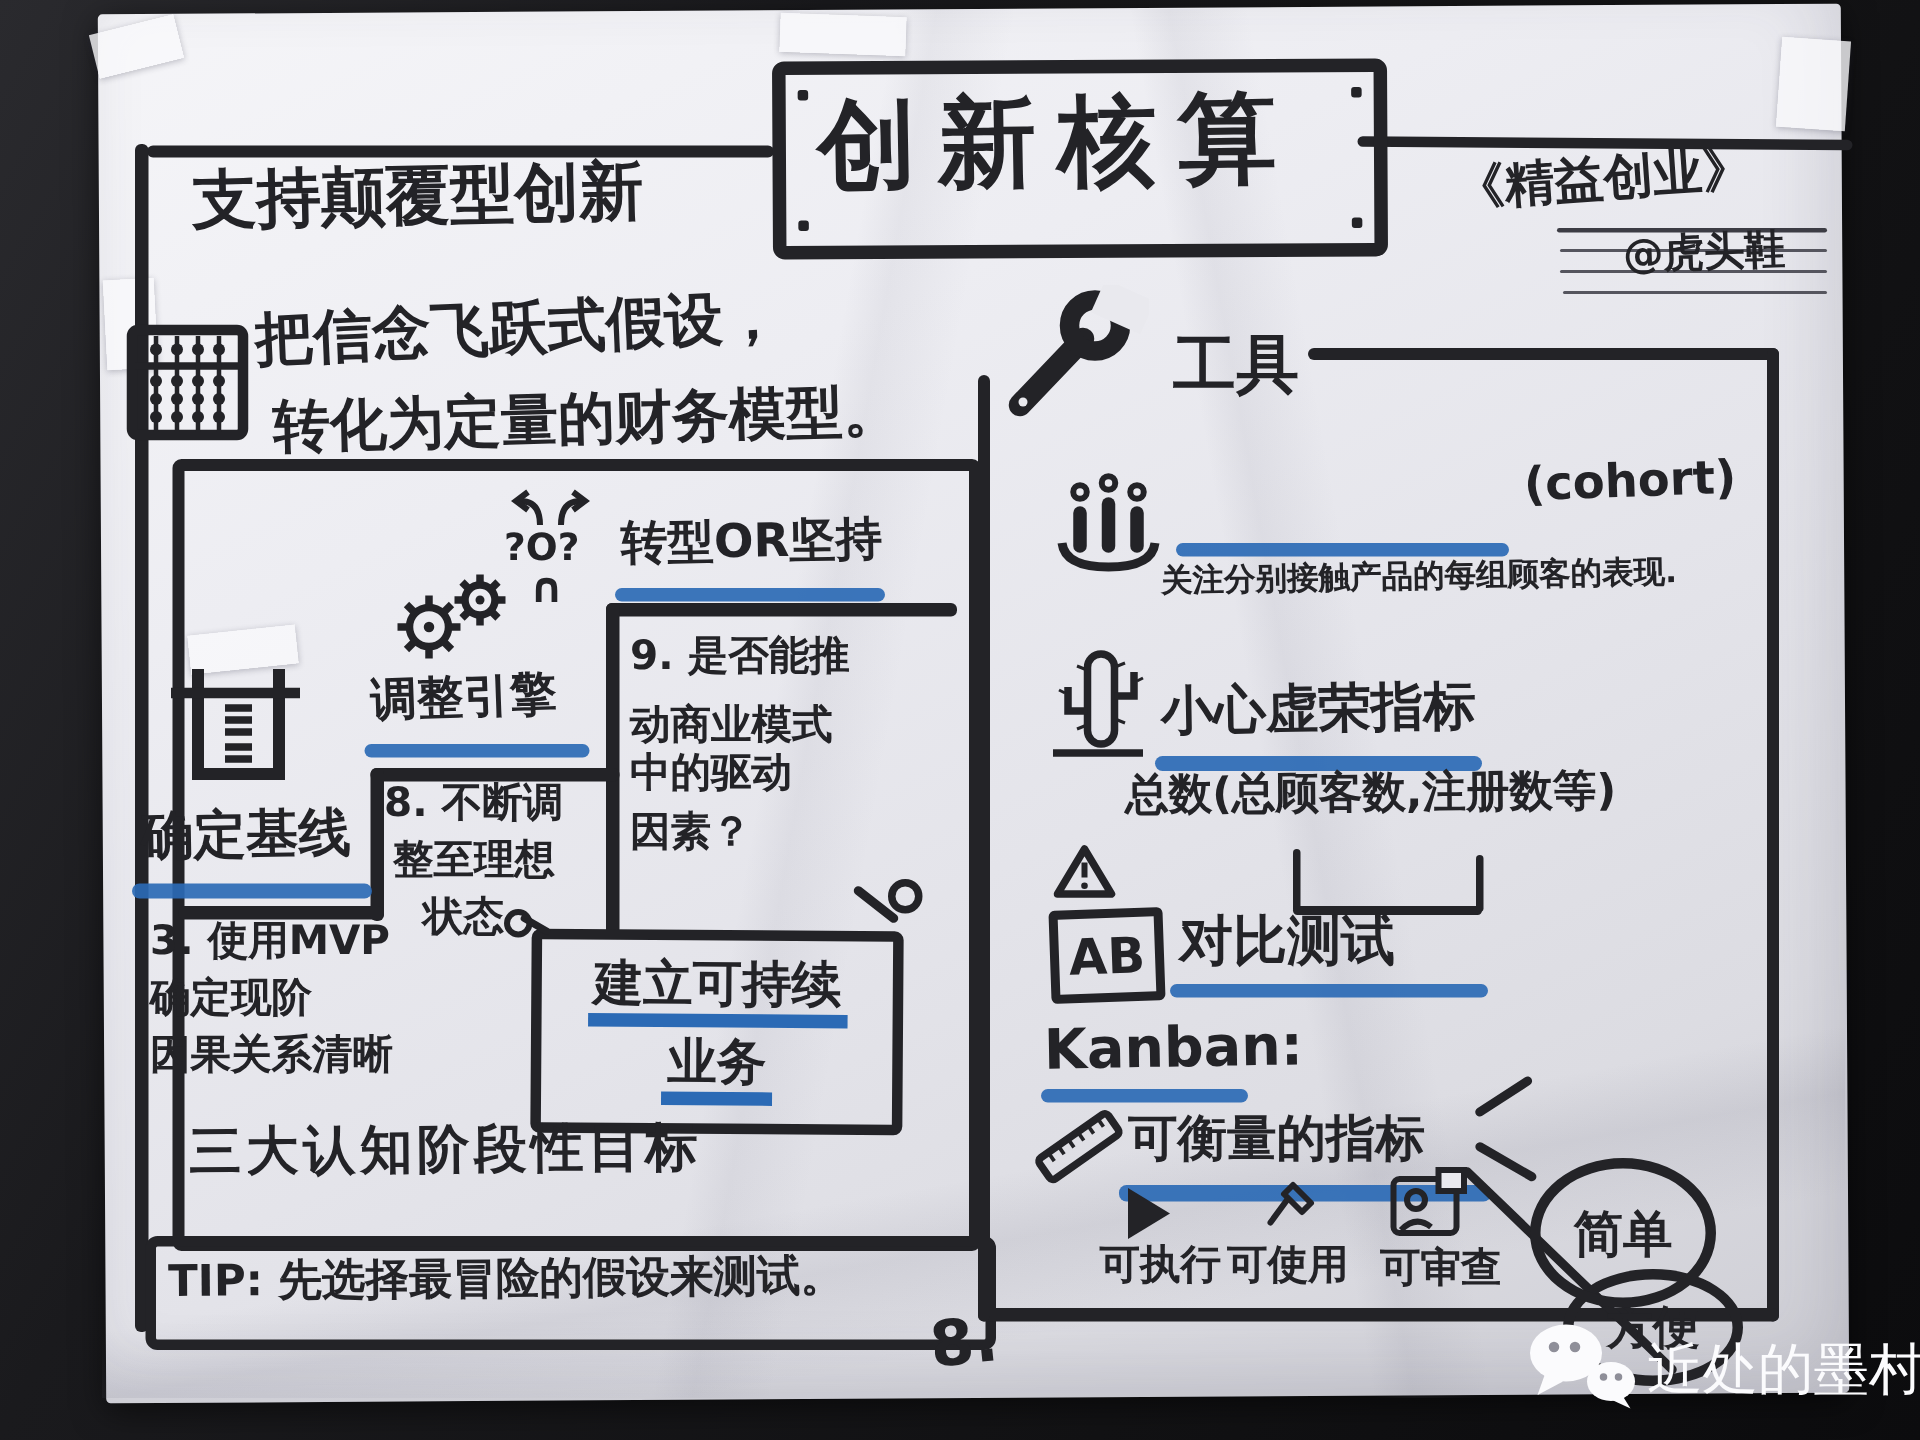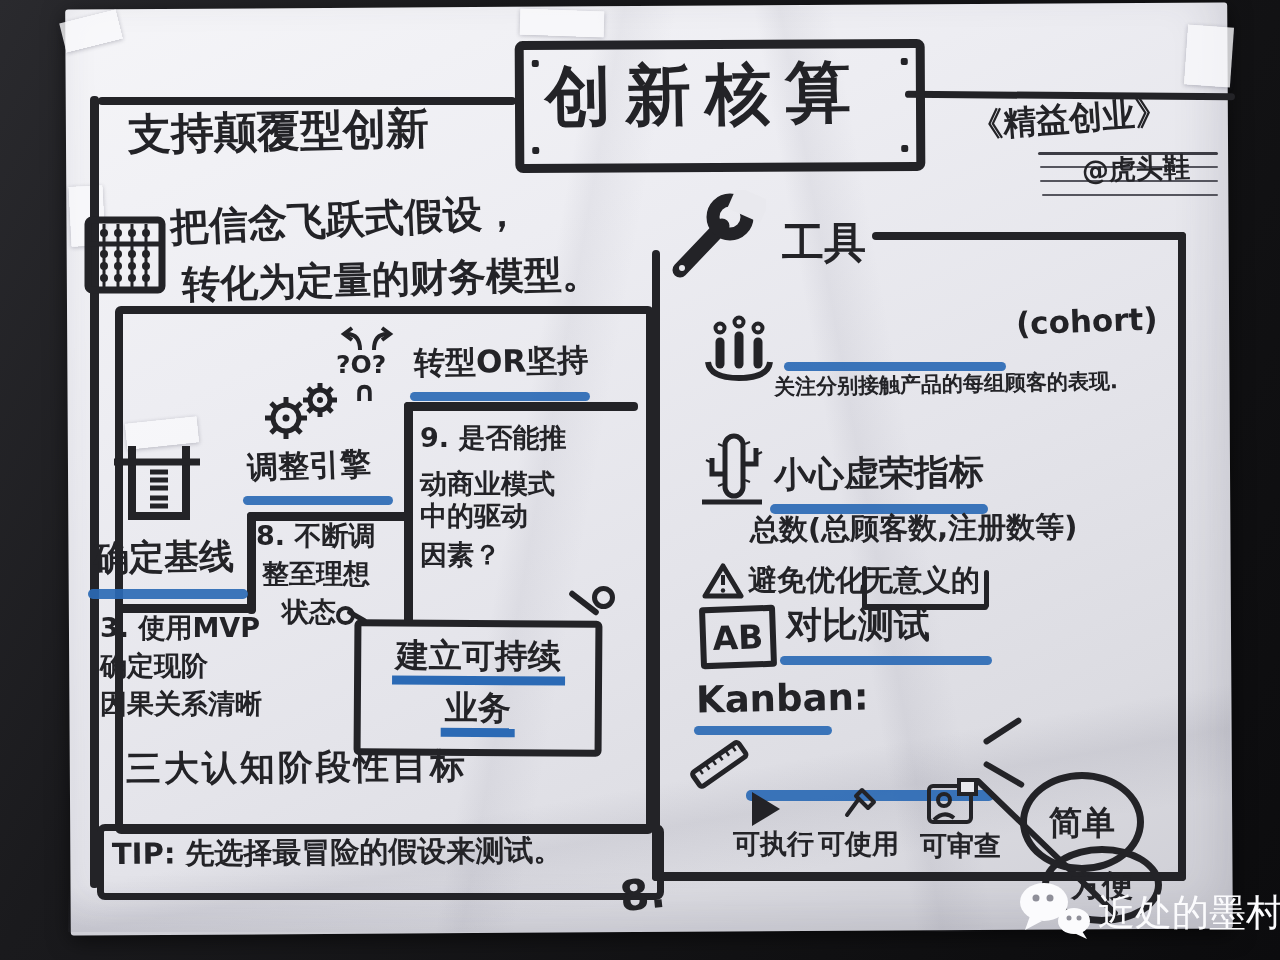--- a/index.html
+++ b/index.html
@@ -251,50 +251,50 @@
   <div class="ub" style="left:770px;top:504px;width:218px;height:10px;"></div>
   <div class="t" style="left:750px;top:514px;font-size:29px;transform:rotate(-.5deg);">总数(总顾客数,注册数等)</div>
 
   <div class="icon" style="left:702px;top:562px;">
     <svg width="42" height="38" viewBox="0 0 42 38">
       <path d="M21 4 L39 34 L3 34 Z" fill="none" stroke="#232327" stroke-width="5" stroke-linejoin="round"></path>
       <line x1="21" y1="13" x2="21" y2="23" stroke="#232327" stroke-width="4"></line>
       <circle cx="21" cy="28.5" r="2.2" fill="#232327"></circle>
     </svg>
   </div>
-  <div class="t" style="left:748px;top:566px;font-size:29px;">避免优化无意义的</div>
   <div class="ln" style="left:862px;top:566px;width:5px;height:42px;"></div>
   <div class="ln" style="left:862px;top:604px;width:126px;height:6px;"></div>
   <div class="ln" style="left:984px;top:570px;width:5px;height:38px;"></div>
 
   <div class="box" style="left:700px;top:606px;width:64px;height:50px;border-width:6px;border-radius:4px;transform:rotate(-2deg);
        display:flex;align-items:center;justify-content:center;">
     <span class="t" style="position:static;font-size:33px;">AB</span>
   </div>
-  <div class="t" style="left:786px;top:610px;font-size:36px;font-family:Liberation Mono, monospace;">对比测试</div>
+  <div class="t" style="left:786px;top:610px;font-size:36px;">对比测试</div>
   <div class="ub" style="left:780px;top:656px;width:212px;"></div>
 
   <div class="t" style="left:696px;top:680px;font-size:37px;transform:rotate(-1deg);">Kanban:</div>
   <div class="ub" style="left:694px;top:726px;width:138px;"></div>
 
   <div class="icon" style="left:686px;top:734px;">
     <svg width="66" height="60" viewBox="0 0 66 60">
       <g transform="rotate(-35 33 30)">
         <rect x="5" y="22" width="56" height="17" rx="3" fill="none" stroke="#232327" stroke-width="5"></rect>
         <g stroke="#232327" stroke-width="2.5">
           <line x1="14" y1="22" x2="14" y2="29"></line>
             <line x1="22" y1="22" x2="22" y2="29"></line>
           <line x1="30" y1="22" x2="30" y2="29"></line>
             <line x1="38" y1="22" x2="38" y2="29"></line>
           <line x1="46" y1="22" x2="46" y2="29"></line>
             <line x1="54" y1="22" x2="54" y2="29"></line>
         </g>
       </g>
     </svg>
   </div>
+  <div class="t" style="left:752px;top:742px;font-size:33px;">可衡量的指标</div>
   <div class="ub" style="left:746px;top:790px;width:248px;height:11px;"></div>
 
   <div class="play-tri" style="left:752px;top:792px;"></div>
   <div class="t" style="left:733px;top:830px;font-size:27px;">可执行</div>
 
   <div class="icon" style="left:842px;top:784px;">
     <svg width="38" height="38" viewBox="0 0 38 38">
       <path d="M20 6 L32 18 L26 24 L14 12 Z" fill="none" stroke="#232327" stroke-width="4" stroke-linejoin="round"></path>
       <line x1="16" y1="16" x2="5" y2="31" stroke="#232327" stroke-width="4" stroke-linecap="round"></line>
     </svg>

